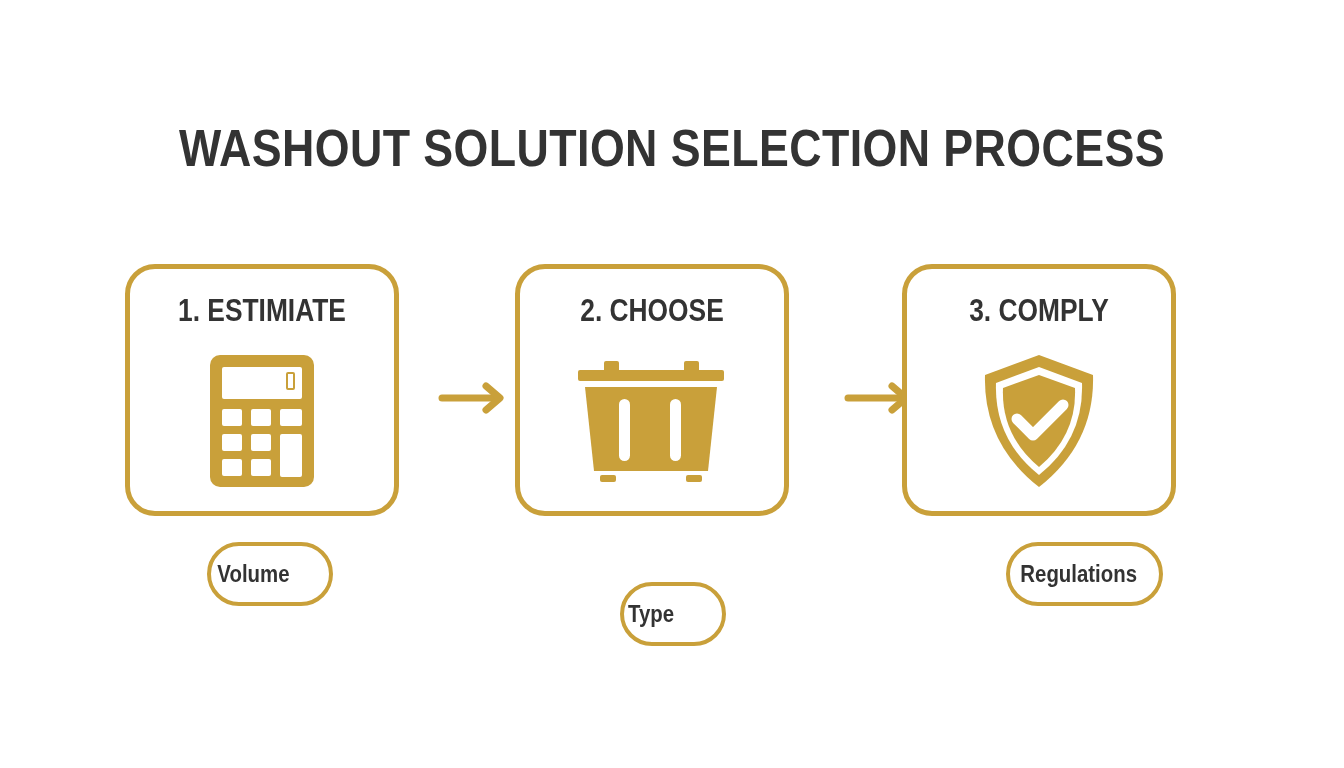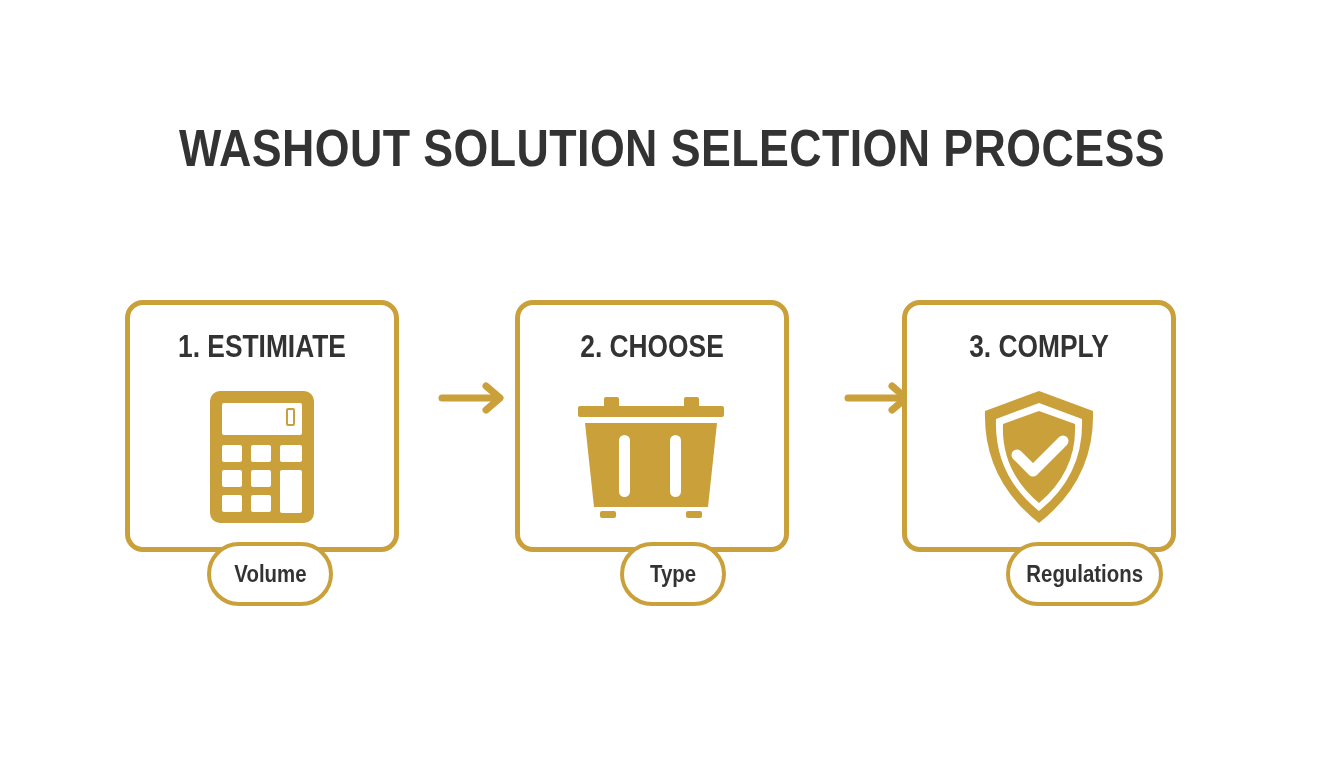--- a/index.html
+++ b/index.html
@@ -9,34 +9,33 @@
     font-family: "Liberation Sans", "DejaVu Sans", sans-serif;
   }
   .title {
     position: absolute; left: 0; top: 118px; width: 1344px; text-align: center;
     font-size: 52px; font-weight: bold; color: #333333;
     transform: scaleX(0.86); transform-origin: 672px 0;
     letter-spacing: 0.5px;
   }
   .card {
     position: absolute; top: 264px; width: 274px; height: 252px;
-    border: 5px solid #c9a03a; border-radius: 18px; background: #fff;
+    border: 5px solid #c9a03a; border-radius: 30px; background: #fff;
     box-sizing: border-box;
-    margin-top: 36px;
   }
   .card-title {
     position: absolute; top: 24px; left: 0; width: 100%; text-align: center;
     font-size: 31px; font-weight: bold; color: #333333;
     transform: scaleX(0.85);
   }
   .icon { position: absolute; left: 0; width: 100%; display: flex; justify-content: center; }
   .pill {
     position: absolute; top: 542px; height: 64px; box-sizing: border-box;
     border: 4px solid #c9a03a; border-radius: 34px; background: #fff;
-    display: flex; align-items: center; justify-content: center;
+    display: flex; align-items: center; 
     font-size: 24px; font-weight: bold; color: #333333;
   }
   .pill span { display: inline-block; transform: scaleX(0.85); }
   .arrow { position: absolute; top: 380px; }
 </style>
 </head>
 <body>
 
 <div class="title">WASHOUT SOLUTION SELECTION PROCESS</div>
 
@@ -97,18 +96,18 @@
       <path d="M58 14 L101 30 Q103 86 58 122 Q13 86 15 30 Z" fill="#fff"></path>
       <path d="M58 22 L94 35 Q96 82 58 114 Q20 82 22 35 Z" fill="#c9a03a"></path>
       <polyline points="36,66 52,82 82,52" fill="none" stroke="#fff" stroke-width="11" stroke-linecap="round" stroke-linejoin="round"></polyline>
     </svg>
   </div>
 </div>
 
 <div class="pill" style="left:207px; width:126px;">
   <span>Volume</span>
 </div>
-<div class="pill" style="left:620px; width:106px;">
+<div class="pill" style="left:620px; width:106px;margin-top:40px;">
   <span>Type</span>
 </div>
 <div class="pill" style="left:1006px; width:157px;">
   <span>Regulations</span>
 </div>
 
 </body></html>

